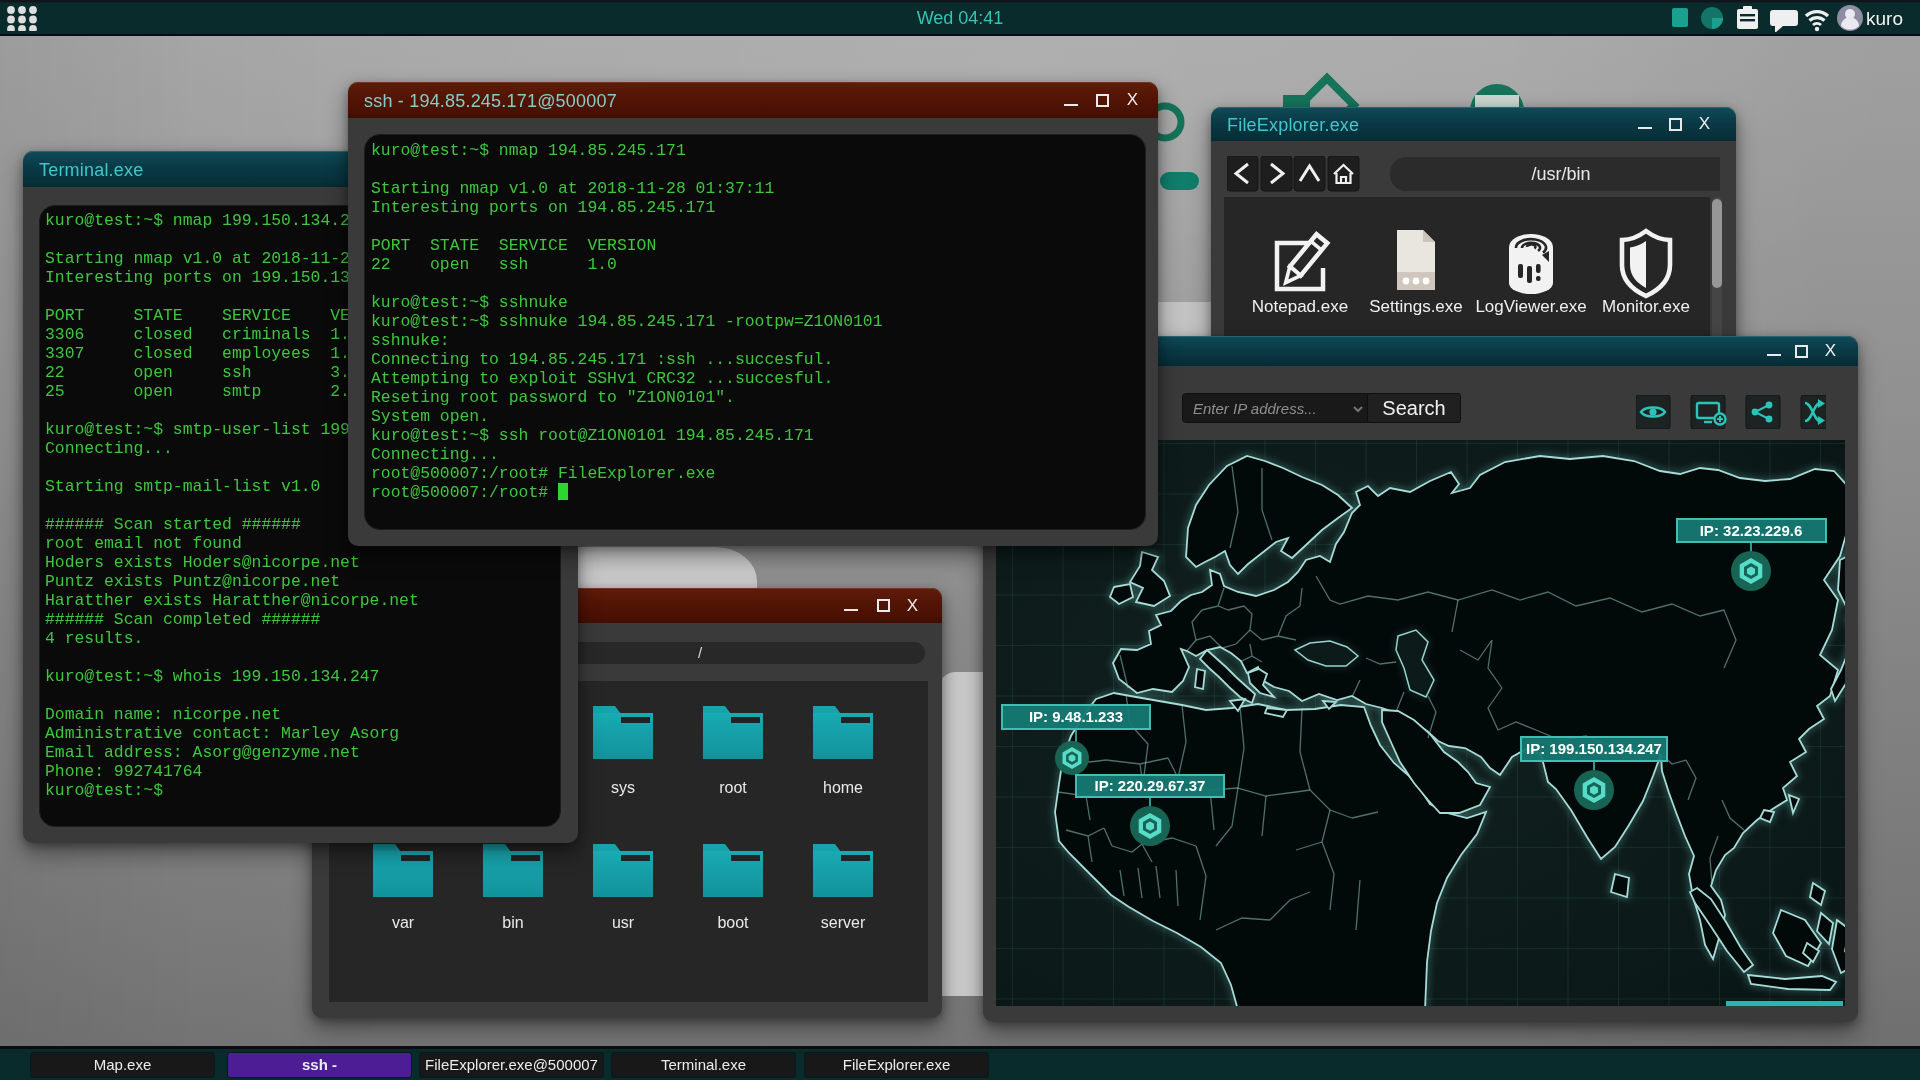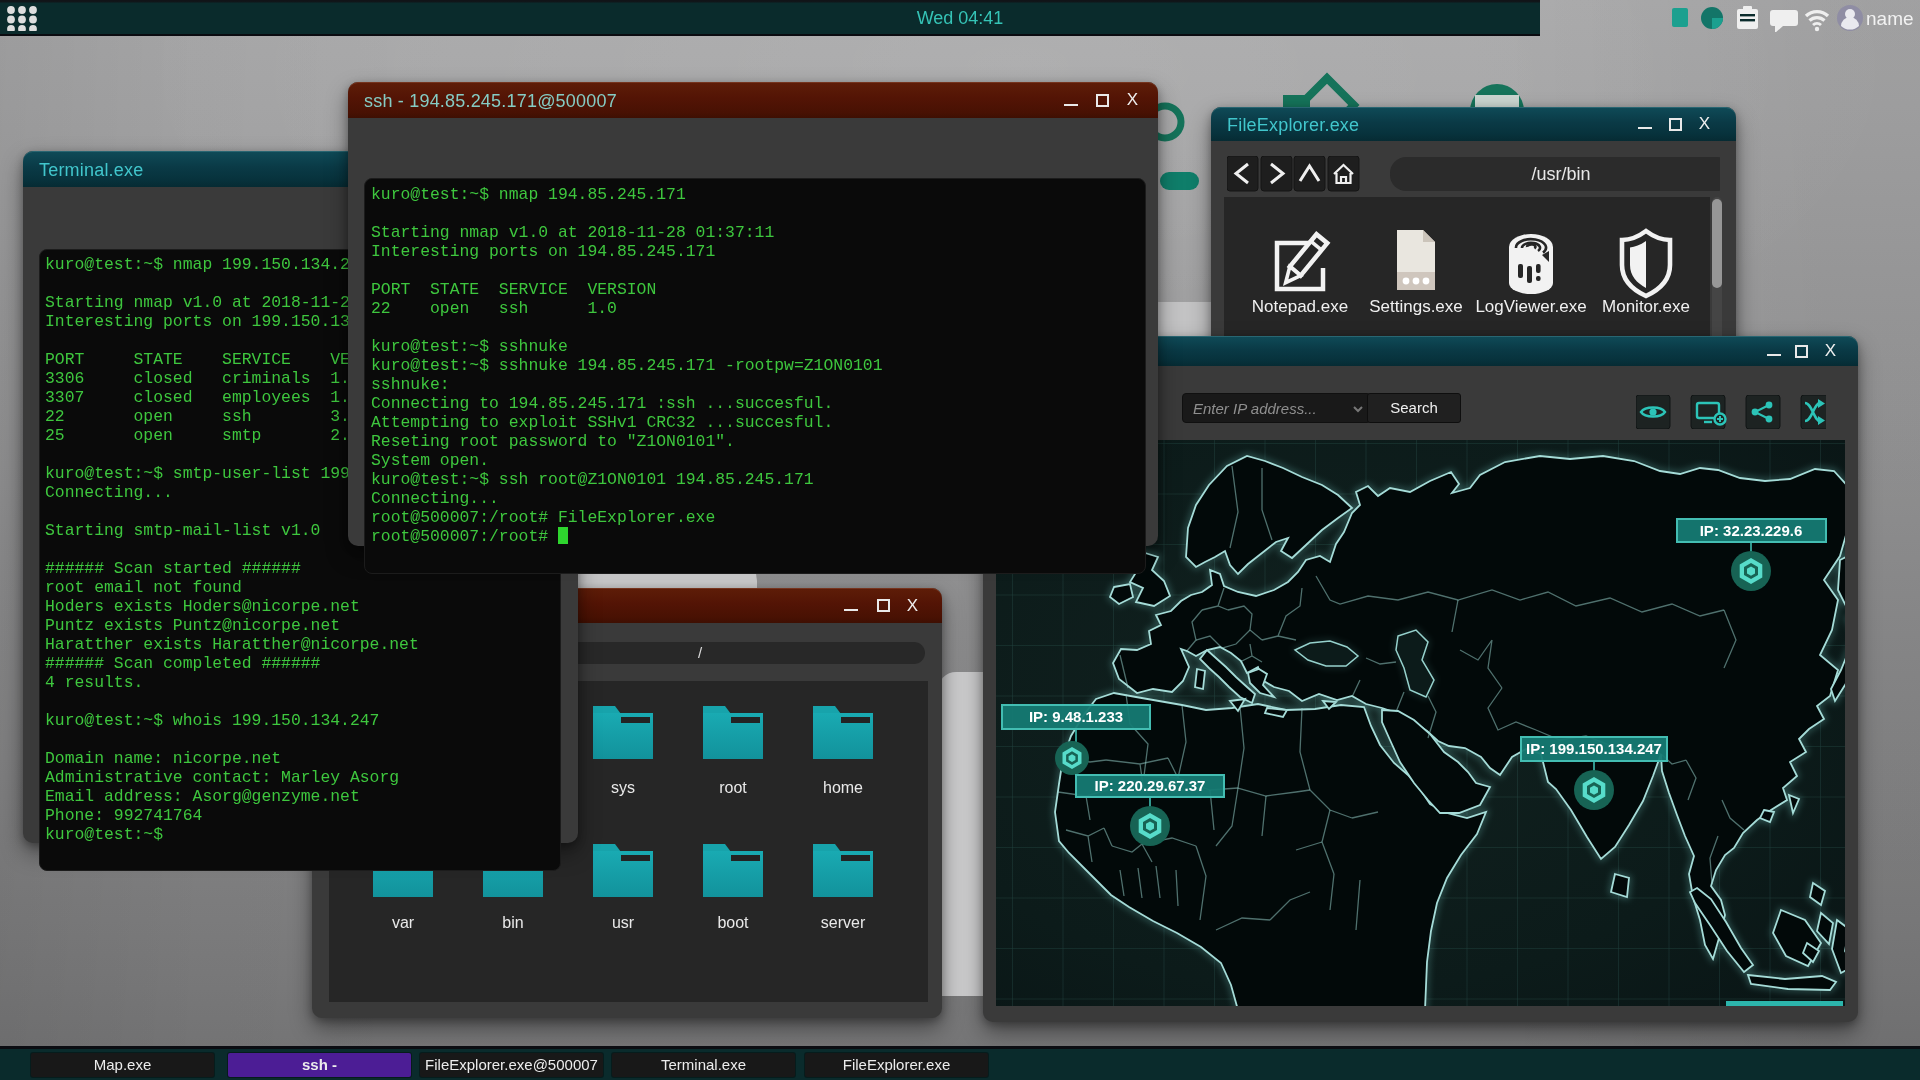--- a/index.html
+++ b/index.html
@@ -10,23 +10,23 @@
   .win { position:absolute; background:#3a3a3a; border-radius:10px; box-shadow:0 10px 22px rgba(0,0,0,.40), 0 3px 8px rgba(0,0,0,.28); }
   .tbar { position:absolute; left:0; top:0; right:0; border-radius:10px 10px 0 0; }
   .tbar.teal { background:linear-gradient(180deg,#0f4b58 0%,#0a3a46 45%,#07323c 80%,#062b33 100%); box-shadow:inset 0 1px 0 rgba(160,230,235,.18); }
   .tbar.red  { background:linear-gradient(180deg,#5e1d08 0%,#531405 45%,#481103 85%,#3e0f02 100%); box-shadow:inset 0 1px 0 rgba(255,190,160,.15);text-align:right; }
   .ttl { position:absolute; left:16px; font-size:18px; letter-spacing:.2px; }
   .teal .ttl { color:#41c6cc; }
   .red  .ttl { color:#85ccc4; }
   .wmin { position:absolute; width:14px; height:2px; background:#e9e9e9; }
   .wsq  { position:absolute; width:13px; height:13px; border:2px solid #e9e9e9; }
   .wx   { position:absolute; color:#efefef; font-size:17px; font-weight:400; }
-  .term { position:absolute; background:#0a0a0a; border-radius:8px; border:1px solid #1c1c1c;
+  .term { position:absolute; background:#0a0a0a; border-radius:16px; border:1px solid #1c1c1c;
           font-family:"Liberation Mono", monospace; font-size:16.4px; line-height:19px; color:#3ec73e;
-          white-space:pre; overflow:hidden;margin-top:44px; }
+          white-space:pre; overflow:hidden; }
   .fold { position:absolute; width:60px; height:53px; }
   .fold .tab { position:absolute; left:0; top:0; width:28px; height:8px; background:#17a3ab; clip-path:polygon(0 0,22px 0,28px 8px,0 8px); }
   .fold .bod { position:absolute; left:0; top:7px; width:60px; height:46px; background:linear-gradient(180deg,#19aab2,#12929b); }
   .fold .slot{ position:absolute; left:28px; top:11px; width:29px; height:6px; background:#232323; }
   .flab { position:absolute; width:110px; text-align:center; color:#e9e9e9; font-size:16px; }
   .tkb { position:absolute; top:4px; height:24px; width:183px; background:#181818; border-radius:2px;
          color:#ececec; font-size:15px; text-align:center; line-height:24px; box-shadow:0 0 0 1px rgba(0,0,0,.35);margin-left:25px; }
 </style>
 </head>
 <body>
@@ -128,21 +128,21 @@
     <div class="wsq" style="right:50px; top:9px;"></div>
     <div class="wx" style="right:22px; top:5px;">X</div>
   </div>
 
   <div class="abs" style="left:199px; top:57px; width:189px; height:30px; background:#191919; border-radius:4px; border:1px solid #101010;">
     <span style="position:absolute; left:10px; top:6px; font-style:italic; color:#8f8f8f; font-size:15px;">Enter IP address...</span>
     <svg style="position:absolute; right:6px; top:9px;" width="12" height="12" viewBox="0 0 12 12">
         <path d="M2 4 l4 4 4-4" stroke="#777" stroke-width="2" fill="none"></path>
       </svg>
   </div>
-  <div class="abs" style="left:384px; top:57px; width:94px; height:30px; background:#202020; border-radius:3px; border:1px solid #0e0e0e; color:#f0f0f0; font-size:15px; text-align:center; line-height:28px;">Search</div>
+  <div class="abs" style="left:384px; top:57px; width:94px; height:30px; background:#202020; border-radius:3px; border:1px solid #0e0e0e; color:#f0f0f0; font-size:20px; text-align:center; line-height:28px;">Search</div>
   <svg class="abs" style="left:653px; top:59px;" width="190" height="34" viewBox="0 0 190 34">
     <rect x="0" y="0" width="34" height="34" rx="3" fill="#1d2322" stroke="#101414"></rect>
     <rect x="55" y="0" width="34" height="34" rx="3" fill="#1d2322" stroke="#101414"></rect>
     <rect x="110" y="0" width="34" height="34" rx="3" fill="#1d2322" stroke="#101414"></rect>
     <rect x="165" y="0" width="34" height="34" rx="3" fill="#1d2322" stroke="#101414"></rect>
     <g fill="none" stroke="#2cc4b8" stroke-width="2.4">
       <path d="M5 17 c4 -6 20 -6 24 0 c-4 6 -20 6 -24 0 z"></path>
       <circle cx="17" cy="17" r="3.6" fill="#2cc4b8" stroke="none"></circle>
       <rect x="61" y="8" width="22" height="15" rx="2"></rect>
       <path d="M68 27 h8"></path>
@@ -405,21 +405,21 @@
 Connecting to 194.85.245.171 :ssh ...succesful.
 Attempting to exploit SSHv1 CRC32 ...succesful.
 Reseting root password to "Z1ON0101".
 System open.
 kuro@test:~$ ssh root@Z1ON0101 194.85.245.171
 Connecting...
 root@500007:/root# FileExplorer.exe
 root@500007:/root# <span style="display:inline-block;width:10px;height:17px;background:#2ed52e;vertical-align:-3px;"></span></div>
 </div>
 
-<div class="abs" style="left:0; top:0; width:1540px; height:36px; background:linear-gradient(180deg,#111418 0%,#111418 4%,#0a2b2c 10%,#0a2b2c 100%); border-bottom:2px solid #0a0b10;">
+<div class="abs" style="left:0; top:0; width:1920px; height:36px; background:linear-gradient(180deg,#111418 0%,#111418 4%,#0a2b2c 10%,#0a2b2c 100%); border-bottom:2px solid #0a0b10;">
   <svg class="abs" style="left:6px; top:5px;" width="34" height="26" viewBox="0 0 34 26">
     <g fill="#dedede">
       <circle cx="5" cy="5" r="3.9"></circle>
         <circle cx="16" cy="5" r="3.9"></circle>
         <circle cx="27" cy="5" r="3.9"></circle>
       <circle cx="5" cy="14.5" r="3.9"></circle>
         <circle cx="16" cy="14.5" r="3.9"></circle>
         <circle cx="27" cy="14.5" r="3.9"></circle>
       <circle cx="5" cy="24" r="3.9"></circle>
         <circle cx="16" cy="24" r="3.9"></circle>
@@ -441,21 +441,21 @@
     <g fill="none" stroke="#efefef">
       <path d="M136 12 a16 16 0 0 1 22 0" stroke-width="3.4"></path>
       <path d="M139.5 16.5 a11 11 0 0 1 15 0" stroke-width="3.2"></path>
       <path d="M143 21 a6 6 0 0 1 8 0" stroke-width="3"></path>
     </g>
     <circle cx="147" cy="25" r="2.2" fill="#efefef"></circle>
     <circle cx="180" cy="14" r="13" fill="#8f8da4"></circle>
     <circle cx="180" cy="10" r="5" fill="#e9e9ef"></circle>
     <path d="M171 22 a9 9 0 0 1 18 0 a13 13 0 0 1 -18 0 z" fill="#e9e9ef"></path>
   </svg>
-  <div class="abs" style="left:1866px; top:8px; color:#f2f2f2; font-size:19px;">name</div>
+  <div class="abs" style="left:1866px; top:8px; color:#f2f2f2; font-size:19px;">kuro</div>
 </div>
 
 <div class="abs" style="left:0; top:1046px; width:1920px; height:34px; background:#0a2b2c; border-top:3px solid #0b0d12;">
   <div class="tkb" style="left:6px;">Map.exe</div>
   <div class="tkb" style="left:203px; background:#4c1d95; font-weight:bold;">ssh -</div>
   <div class="tkb" style="left:395px;">FileExplorer.exe@500007</div>
   <div class="tkb" style="left:587px;">Terminal.exe</div>
   <div class="tkb" style="left:780px;">FileExplorer.exe</div>
 </div>
 

